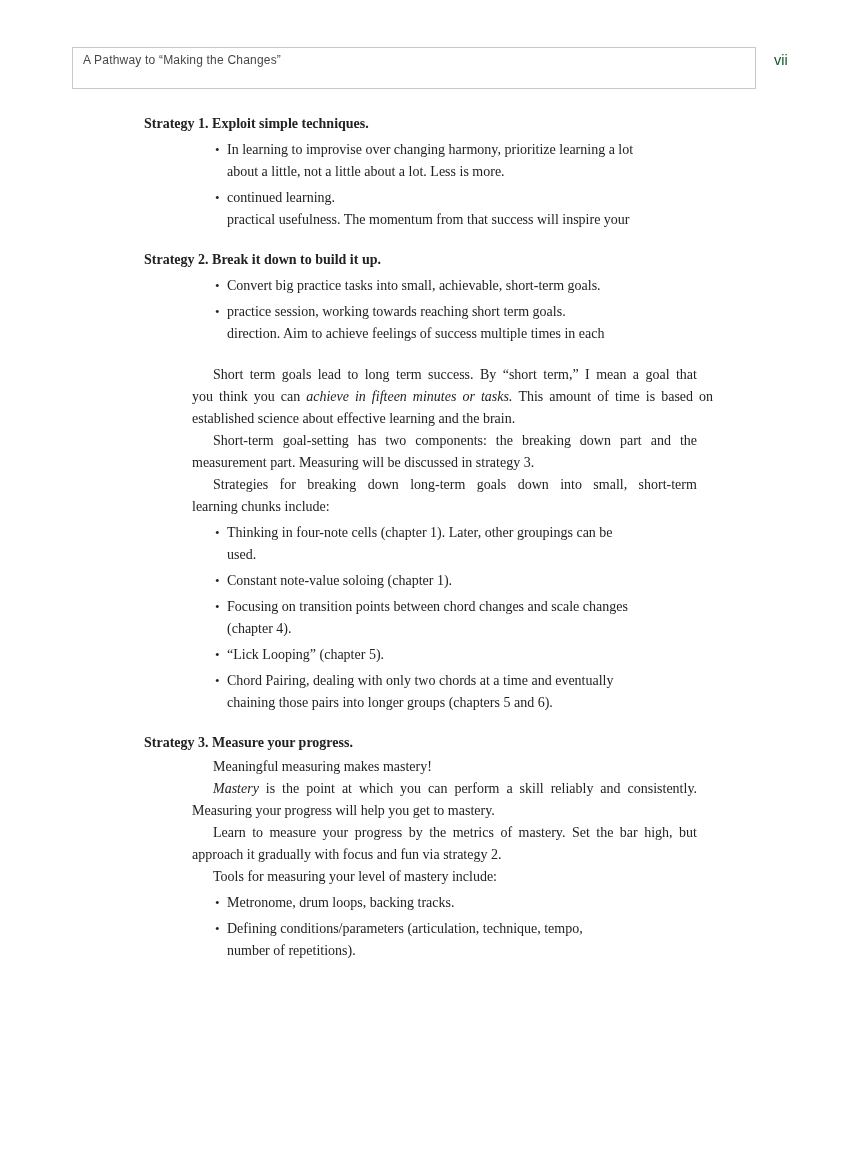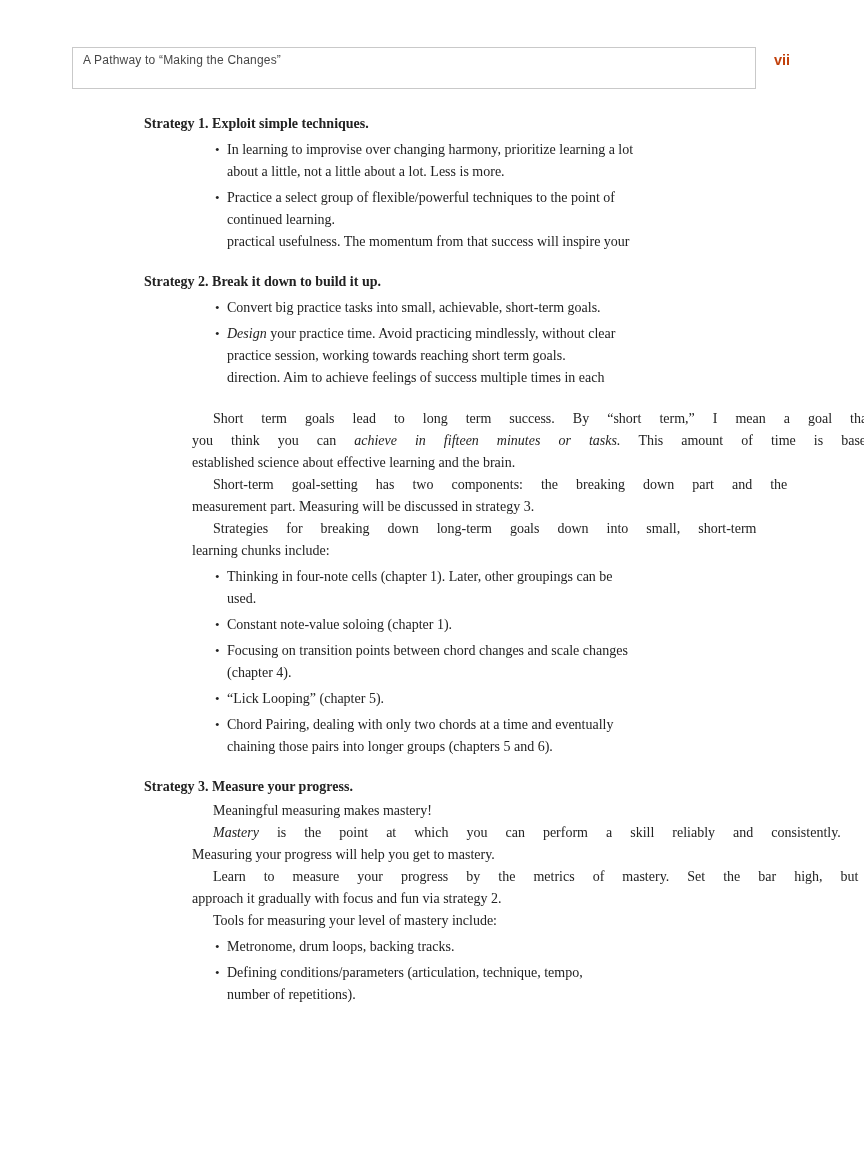--- a/index.html
+++ b/index.html
@@ -32,23 +32,23 @@
     letter-spacing: 0.2px;
     white-space: nowrap;
   }
   .pagenum {
     position: absolute;
     left: 774px;
     top: 47px;
     height: 27px;
     line-height: 26px;
     font-family: "Liberation Sans", sans-serif;
-    font-weight: bold;
+    font-weight: normal;
     font-size: 14.5px;
-    color: #c2410c;
+    color: #14532d;
   }
   
   .content {
     position: absolute;
     left: 192px;
     top: 113px;
     width: 505px;
     font-size: 14px;
     line-height: 22px;
   }
@@ -68,21 +68,21 @@
   .bullet-marker {
     flex: none;
     width: 12px;
     font-size: 13px;
   }
   .bullet + .para { margin-top: 19px; }
   .line { white-space: pre; }
   .line.j {
     display: flex;
     justify-content: space-between;
-    column-gap: 18px;
+    column-gap: 6px;
     white-space: nowrap;
   }
   .line.ind { padding-left: 21px; }
   .i { font-style: italic; }
 </style>
 </head>
 <body>
 
 <div class="page">
   <div class="runhead-box">
@@ -96,38 +96,36 @@
         <div class="bullet">
           <div class="bullet-marker">•</div>
           <div class="b-lines">
             <div class="line"><span>In learning to improvise over changing harmony, prioritize learning a lot</span></div>
             <div class="line"><span>about a little, not a little about a lot. Less is more.</span></div>
           </div>
         </div>
         <div class="bullet">
           <div class="bullet-marker">•</div>
           <div class="b-lines">
-            <div class="line"><span>Practice a select group of flexible/powerful techniques to the point of</span></div>
             <div class="line"><span>continued learning.</span></div>
             <div class="line"><span>practical usefulness. The momentum from that success will inspire your</span></div>
           </div>
         </div>
       </div>
       <div class="section">
         <div class="heading">Strategy 2. Break it down to build it up.</div>
         <div class="bullet">
           <div class="bullet-marker">•</div>
           <div class="b-lines">
             <div class="line"><span>Convert big practice tasks into small, achievable, short-term goals.</span></div>
           </div>
         </div>
         <div class="bullet">
           <div class="bullet-marker">•</div>
           <div class="b-lines">
-            <div class="line"><span class="i">Design</span><span> your practice time. Avoid practicing mindlessly, without clear</span></div>
             <div class="line"><span>practice session, working towards reaching short term goals.</span></div>
             <div class="line"><span>direction. Aim to achieve feelings of success multiple times in each</span></div>
           </div>
         </div>
         <div class="para">
           <div class="line j ind">
             <span>Short</span>
             <span>term</span>
             <span>goals</span>
             <span>lead</span>

